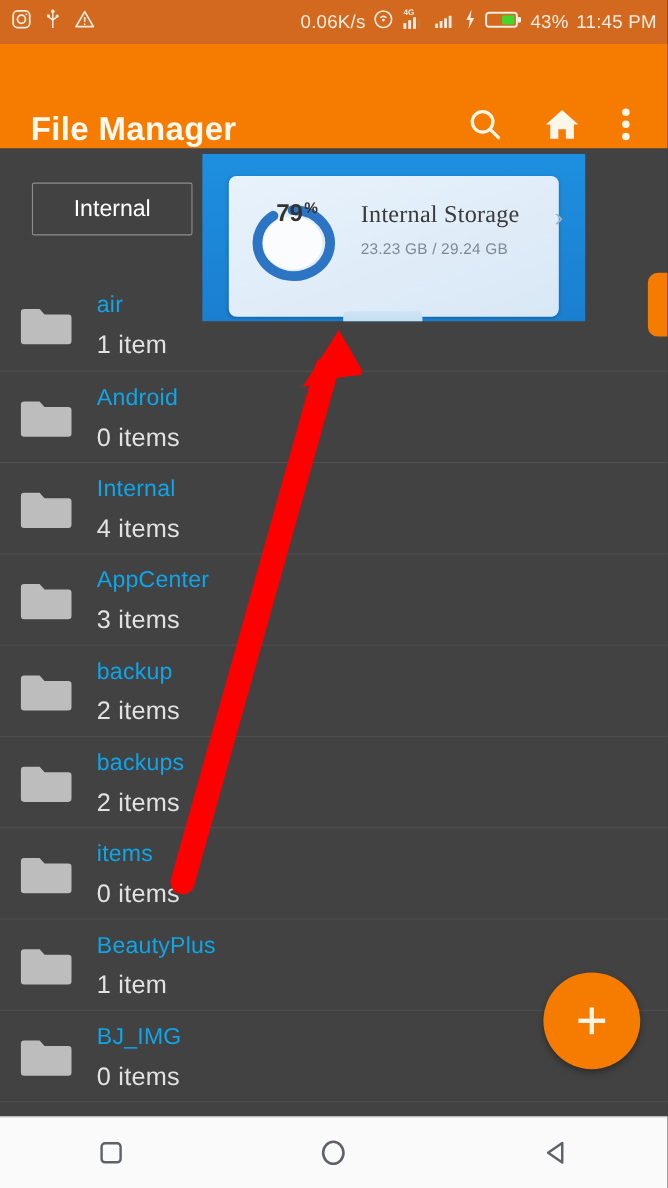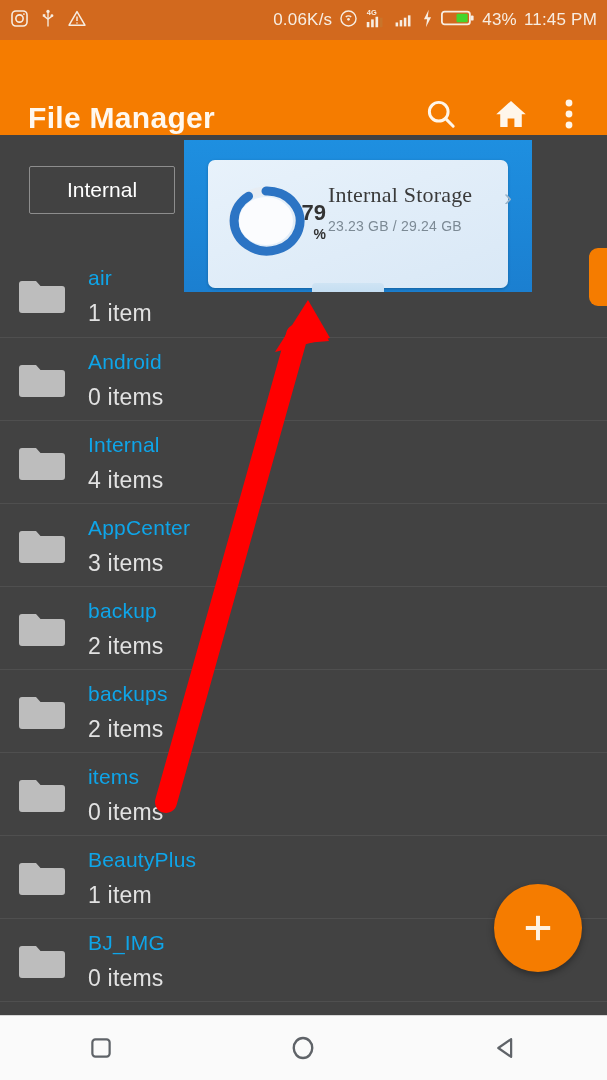--- a/index.html
+++ b/index.html
@@ -59,23 +59,23 @@
     overflow:hidden;
   }
   #storage-inner {
     position:absolute; left:24px; top:20px; width:300px; height:128px;
     background:linear-gradient(160deg,#E8F2FB 0%,#D9E8F6 100%);
     border-radius:7px;
     box-shadow:0 1px 3px rgba(0,0,0,.25);
   }
   #ring-wrap { position:absolute; left:14px; top:21px; width:88px; height:80px; }
   #ring-label {
-    position:absolute; left:16px; top:0; width:88px; height:80px;
-    display:flex; align-items:flex-end; justify-content:center;
-    color:#333; font-size:22px; font-weight:bold;flex-direction:column;
+    position:absolute; left:4px; top:0; width:88px; height:80px;
+    display:flex; align-items:flex-start; justify-content:center;
+    color:#333; font-size:22px; font-weight:bold;
   }
   #ring-label .pct { font-size:14px; font-weight:bold; margin-left:1px; }
   #storage-name {
     position:absolute; left:120px; top:22px;
     color:#3a3a3a; font-size:22px; letter-spacing:.2px;font-family:Liberation Serif, serif;
   }
   #storage-chev { position:absolute; left:296px; top:24px; color:#9bb4c9; font-size:24px; }
   #storage-sub {
     position:absolute; left:120px; top:58px;
     color:#7c8a95; font-size:14px; letter-spacing:.2px;

